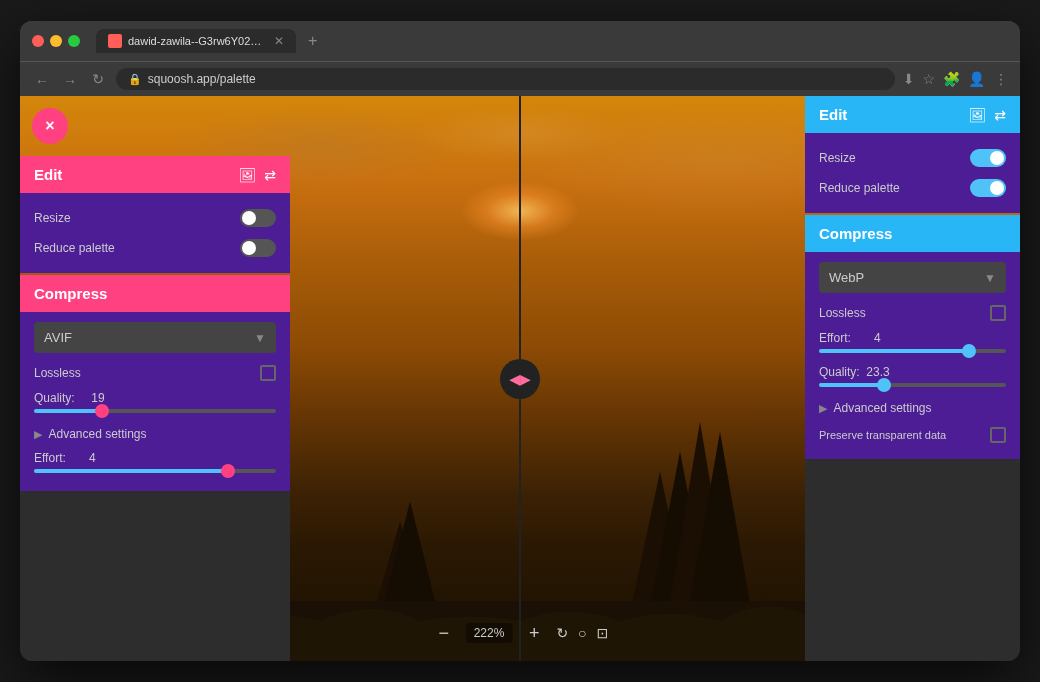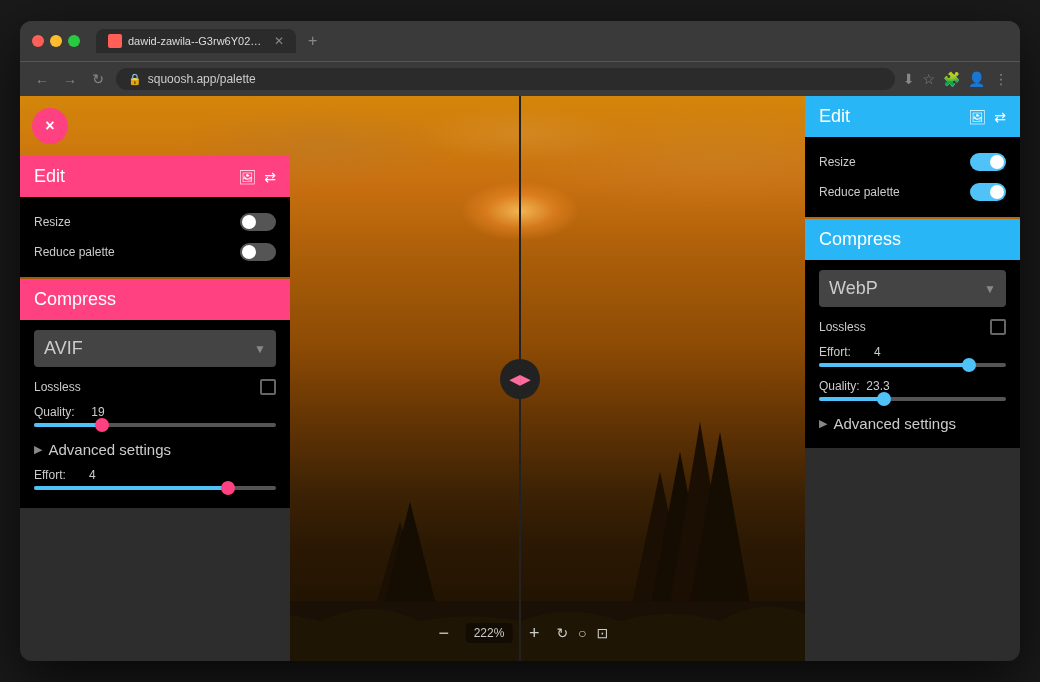--- a/index.html
+++ b/index.html
@@ -280,38 +280,38 @@
 
     .panel-header.edit-header {
       background: #ff4081;
     }
 
     .panel-header.compress-header {
       background: #ff4081;
     }
 
     .panel-header-title {
-      font-size: 18px;
-      font-weight: 400;
+      font-size: 15px;
+      font-weight: 700;
       color: white;
     }
 
     .panel-header-icons {
       display: flex;
       gap: 8px;
       color: white;
     }
 
     .panel-header-icon {
       font-size: 14px;
       cursor: pointer;
     }
 
     .panel-body {
-      background: #000000;
+      background: #4c1d95;
       padding: 10px 14px;
     }
 
     .panel-row {
       display: flex;
       align-items: center;
       justify-content: space-between;
       padding: 6px 0;
     }
 
@@ -373,21 +373,21 @@
       font-size: 13px;
       cursor: pointer;
       display: flex;
       align-items: center;
       justify-content: space-between;
       margin-bottom: 6px;
     }
 
     .format-select-text {
       color: #ccc;
-      font-size: 18px;
+      font-size: 13px;
     }
 
     .format-select-arrow {
       color: #888;
       font-size: 12px;
     }
 
     
     .slider-container {
       padding: 4px 0;
@@ -448,21 +448,21 @@
       padding: 6px 0;
       cursor: pointer;
     }
 
     .advanced-chevron {
       color: #888;
       font-size: 11px;
     }
 
     .advanced-label {
-      font-size: 15px;
+      font-size: 12px;
       color: #ccc;
     }
 
     
     .bottom-bar {
       position: absolute;
       bottom: 0;
       left: 0;
       right: 0;
       display: flex;
@@ -788,20 +788,24 @@
               <div class="slider-fill" style="width: 35%; background:#4fc3f7;"></div>
               <div class="slider-thumb blue" style="left: 35%;"></div>
             </div>
           </div>
 
           <div class="advanced-settings-row">
             <span class="advanced-chevron">▶</span>
             <span class="advanced-label">Advanced settings</span>
           </div>
 
+          <div class="panel-row">
+            <span class="panel-label" style="font-size:11px;">Preserve transparent data</span>
+            <div class="checkbox"></div>
+          </div>
         </div>
       </div>
 
       <div class="panel-spacer"></div>
     </div>
 
     <div class="bottom-bar">
 
       <div class="bottom-left">
         <div class="download-btn">

